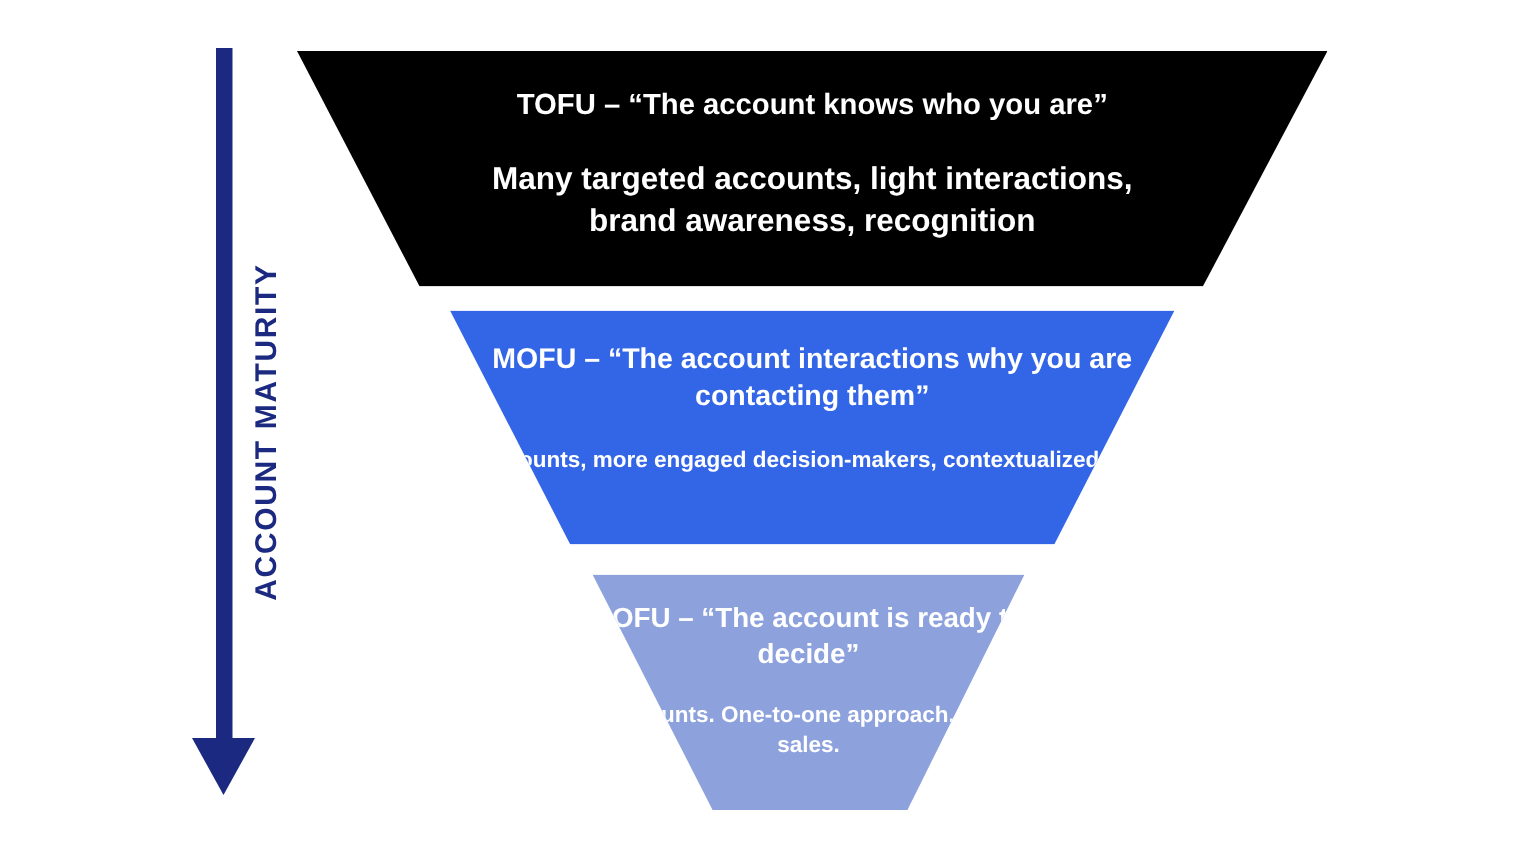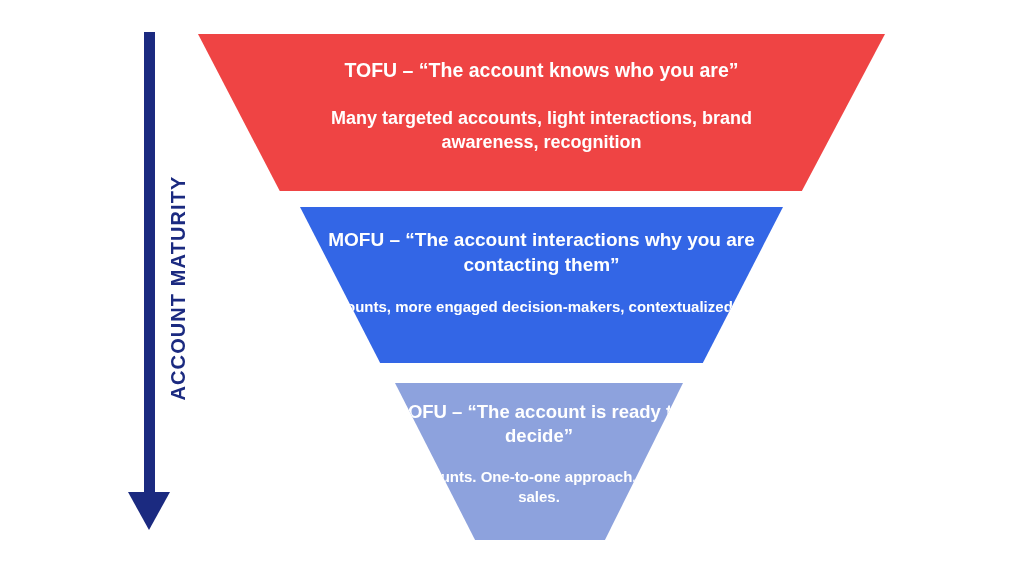--- a/index.html
+++ b/index.html
@@ -93,27 +93,27 @@
     white-space: nowrap;
     line-height: 1.35;
   }
 
   
   #stage-tofu {
     left: 198px;
     top: 34px;
     width: 687px;
     height: 157px;
-    background: #ef4444;
+    background: #000000;
     -webkit-clip-path: polygon(0 0, 100% 0, 87.9% 100%, 11.9% 100%);
     clip-path: polygon(0 0, 100% 0, 87.9% 100%, 11.9% 100%);
     padding-top: 24px;
   }
   #stage-tofu .title { font-size: 19.5px; width: 420px; white-space: normal; }
-  #stage-tofu .desc  { font-size: 18px; width: 430px; white-space: normal; margin-top: 22px; }
+  #stage-tofu .desc  { font-size: 21px; width: 430px; white-space: normal; margin-top: 22px; }
 
   
   #stage-mofu {
     left: 300px;
     top: 207px;
     width: 483px;
     height: 156px;
     background: #3366e6;
     -webkit-clip-path: polygon(0 0, 100% 0, 83.4% 100%, 16.6% 100%);
     clip-path: polygon(0 0, 100% 0, 83.4% 100%, 16.6% 100%);

